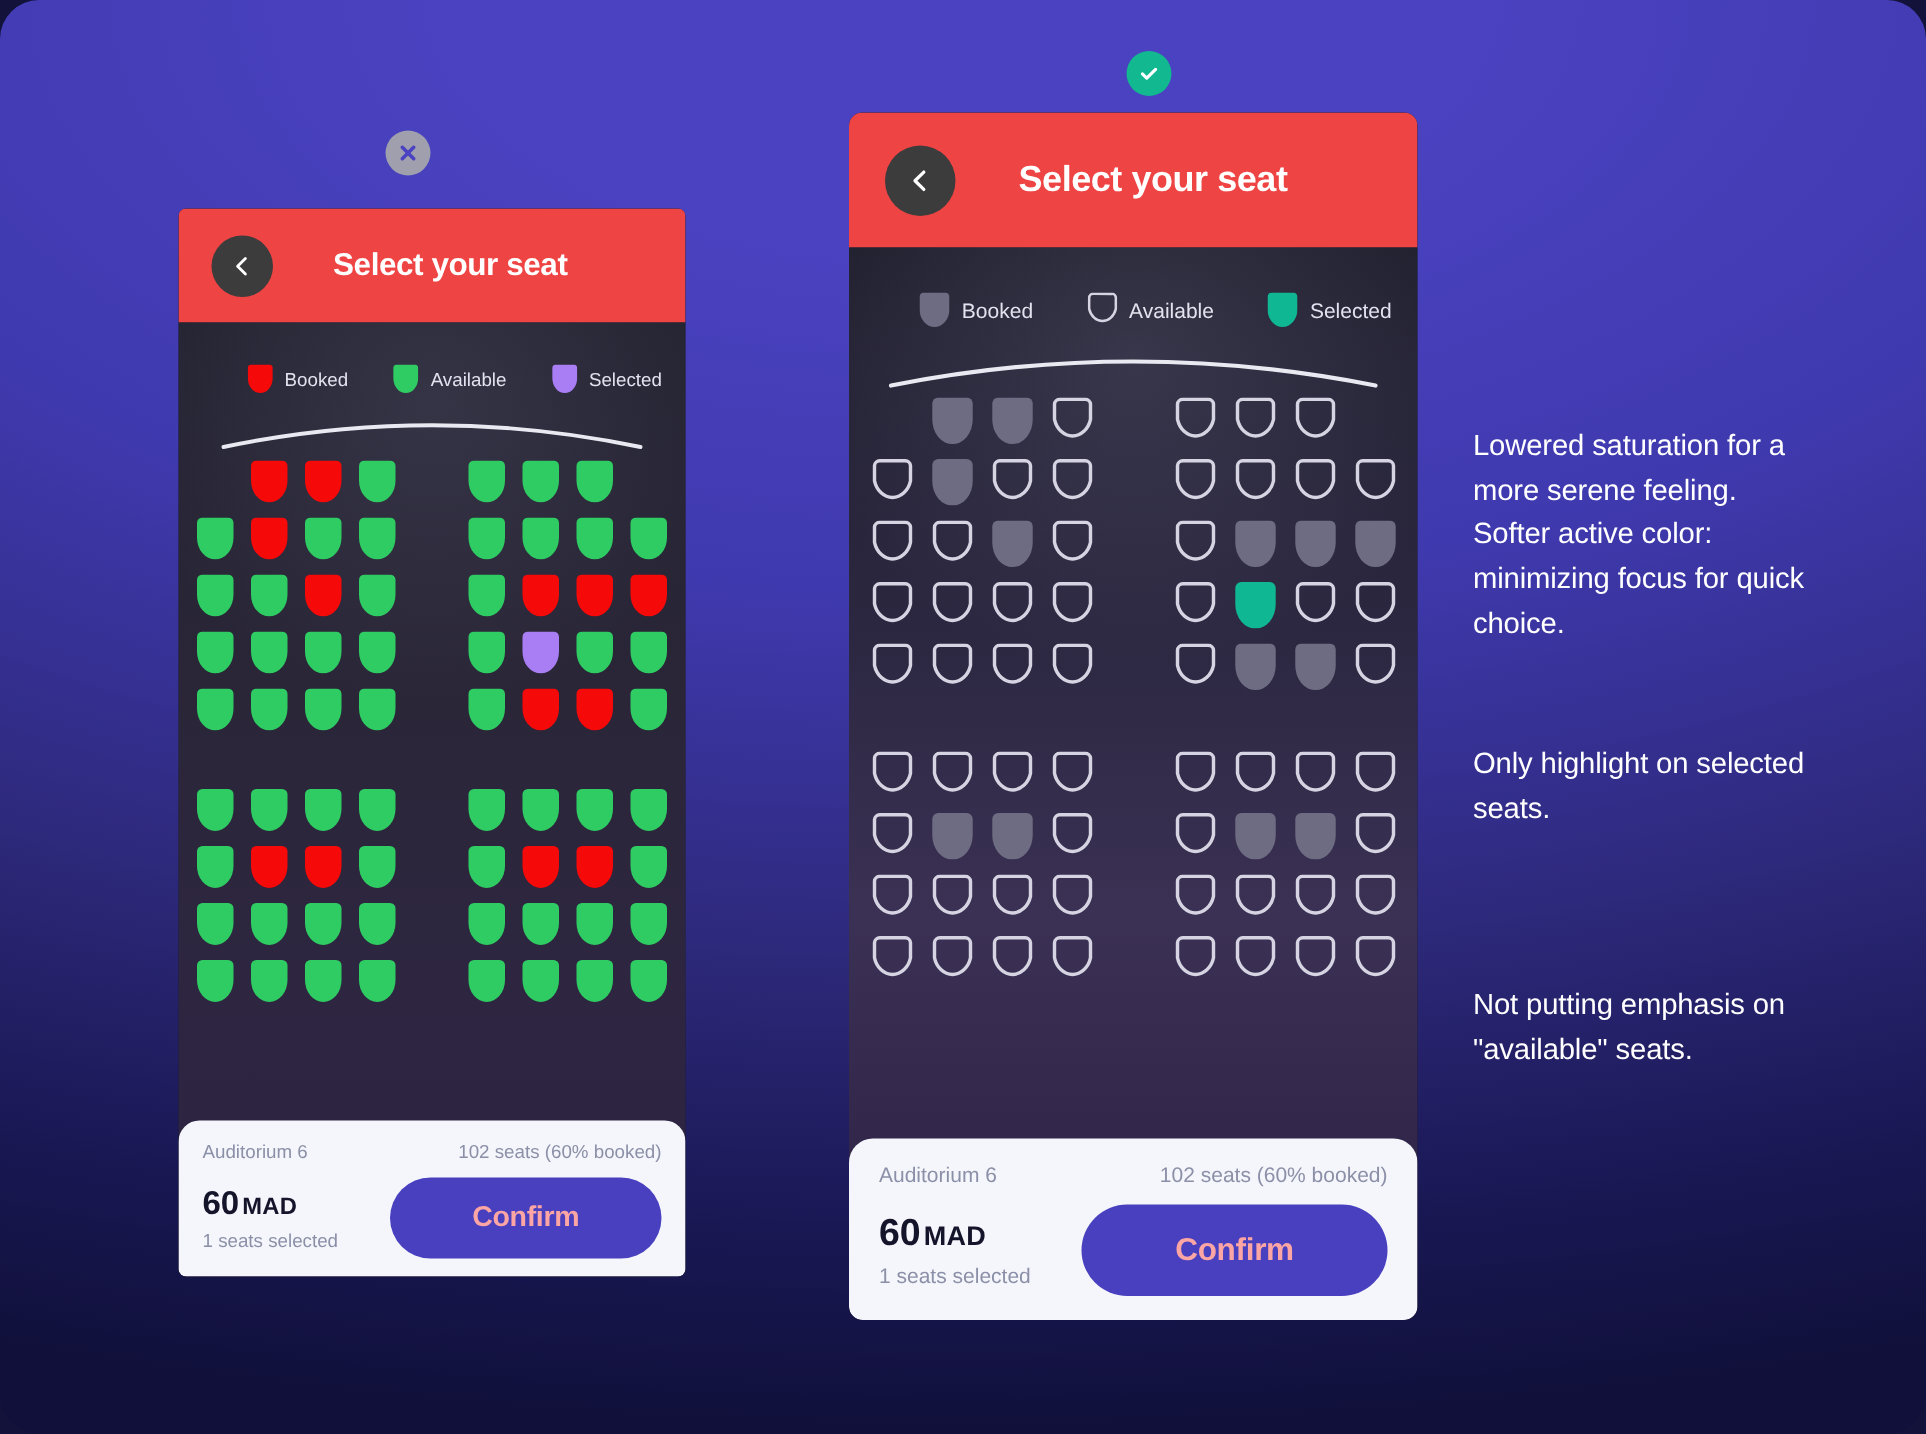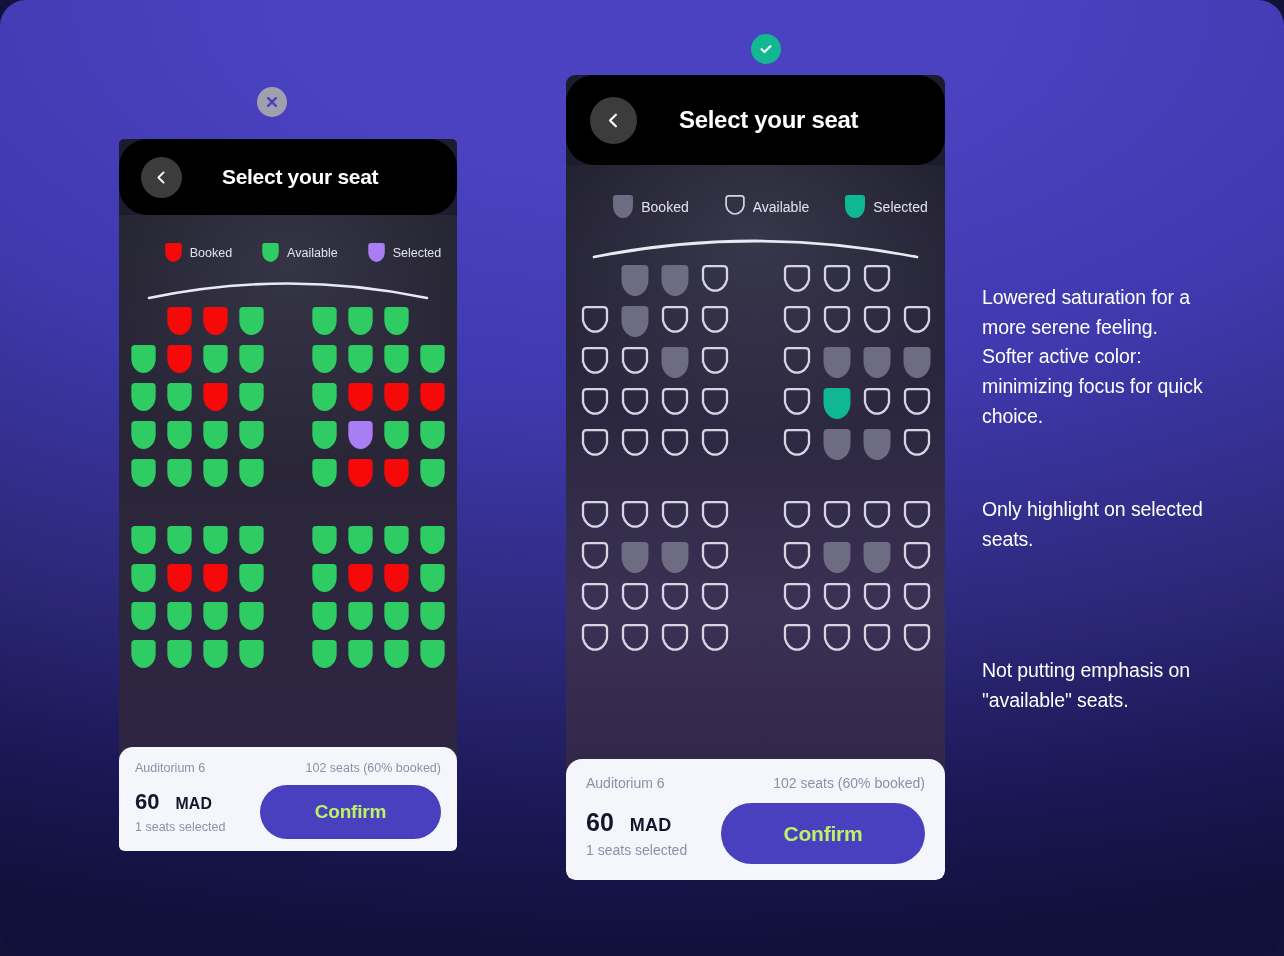--- a/index.html
+++ b/index.html
@@ -55,25 +55,24 @@
     border-radius: 5px;
   }
   .phone.right {
     left: 566px; top: 75px;
     width: 379px; height: 805px;
     border-radius: 9px;
   }
 
   
   .phone-header {
-    background: #000000;
+    background: #ef4444;
     display: flex;
     align-items: center;
     flex: 0 0 auto;
-    border-radius: 28px;
   }
   .left  .phone-header { height: 76px;  padding-left: 22px; }
   .right .phone-header { height: 90px;  padding-left: 24px; }
 
   .back-btn {
     border-radius: 50%;
     background: #3c3c3c;
     display: flex;
     align-items: center;
     justify-content: center;
@@ -192,28 +191,28 @@
     align-items: center;
     justify-content: space-between;
   }
   .left  .bb-main { margin-top: 10px; }
   .right .bb-main { margin-top: 12px; }
 
   .bb-price-block { display: flex; flex-direction: column; }
   .bb-price { color: #14142b; font-weight: bold; line-height: 1.1; }
   .left  .bb-price { font-size: 22px; }
   .right .bb-price { font-size: 25px; }
-  .bb-currency { font-size: 0.72em; letter-spacing: 0.2px; margin-left: 16px; }
+  .bb-currency { font-size: 0.72em; letter-spacing: 0.2px; margin-left: 2px; }
   .bb-seats { color: #8b90a8; }
   .left  .bb-seats { font-size: 12.5px; margin-top: 5px; }
   .right .bb-seats { font-size: 14px;   margin-top: 6px; }
 
   .confirm-btn {
     background: #4840bf;
-    color: #bef264;
+    color: #fca5a5;
     font-weight: bold;
     border: none;
     border-radius: 999px;
     cursor: pointer;
     font-family: inherit;
     letter-spacing: -0.2px;
   }
   .left  .confirm-btn { width: 181px; height: 54px; font-size: 19px; }
   .right .confirm-btn { width: 204px; height: 61px; font-size: 21px; }
 

